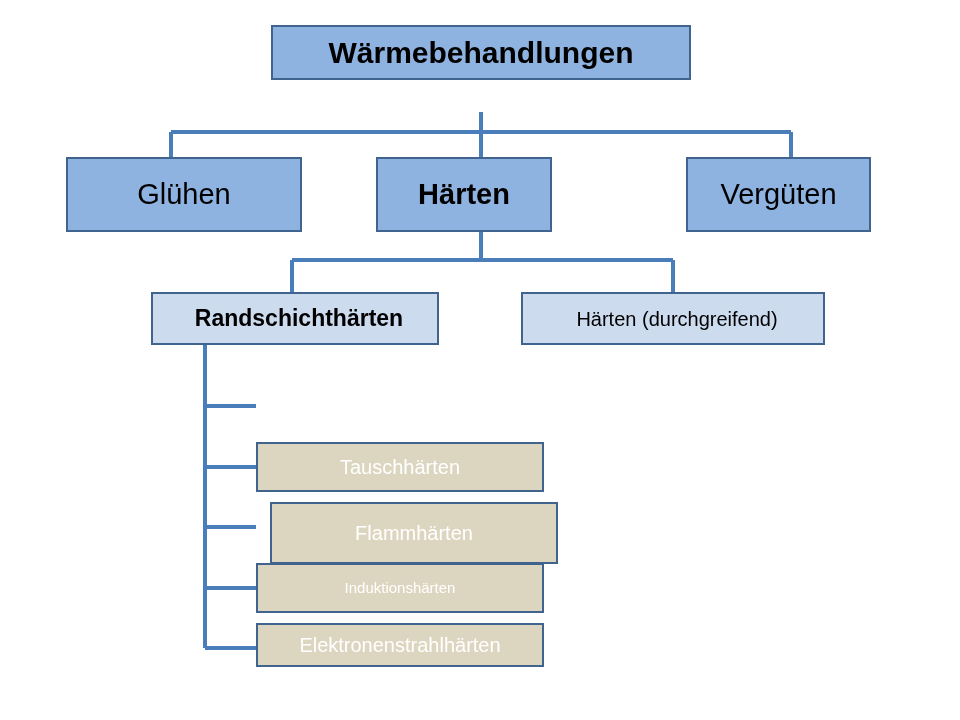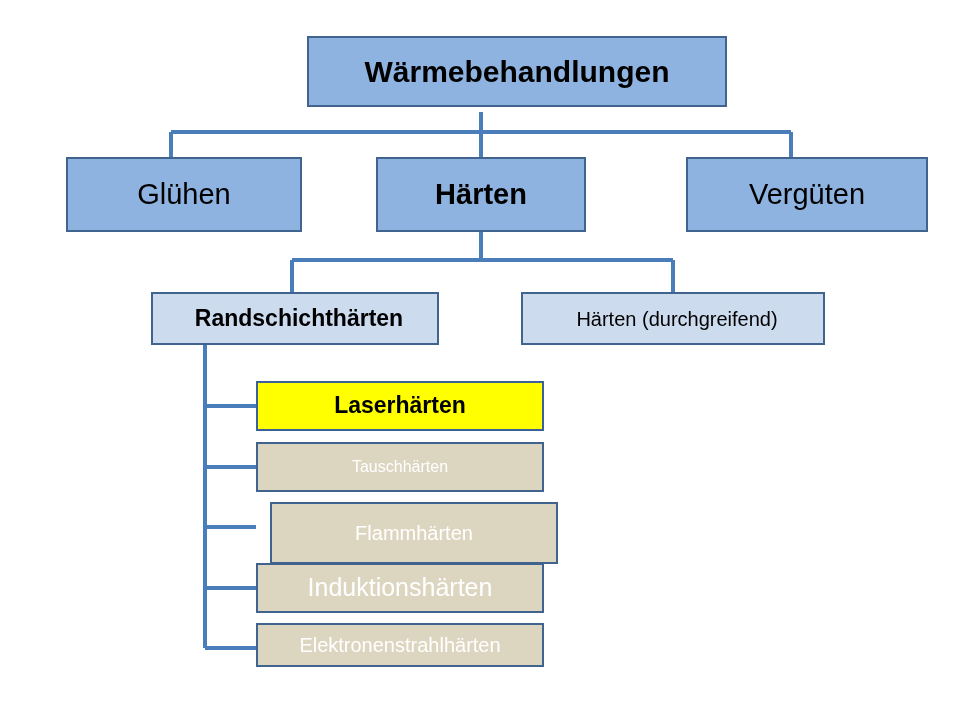--- a/index.html
+++ b/index.html
@@ -84,57 +84,54 @@
 
       <path d="M 205 345 L 205 648"></path>
       <path d="M 205 406 L 256 406"></path>
       <path d="M 205 467 L 256 467"></path>
       <path d="M 205 527 L 256 527"></path>
       <path d="M 205 588 L 256 588"></path>
       <path d="M 205 648 L 256 648"></path>
     </g>
   </svg>
 
-  <div class="node lvl-root bold" style="left:271px; top:36px; width:420px; height:71px; font-size:30px;margin-left:36px;">
+  <div class="node lvl-root bold" style="left:271px; top:25px; width:420px; height:55px; font-size:30px;">
     <span>Wärmebehandlungen</span>
   </div>
 
   <div class="node lvl-two regular" style="left:66px; top:157px; width:236px; height:75px; font-size:29px;">
     <span>Glühen</span>
   </div>
 
-  <div class="node lvl-two bold" style="left:376px; top:157px; width:210px; height:75px; font-size:29px;">
+  <div class="node lvl-two bold" style="left:376px; top:157px; width:176px; height:75px; font-size:29px;">
     <span>Härten</span>
   </div>
 
-  <div class="node lvl-two regular" style="left:686px; top:157px; width:242px; height:75px; font-size:29px;">
+  <div class="node lvl-two regular" style="left:686px; top:157px; width:185px; height:75px; font-size:29px;">
     <span>Vergüten</span>
   </div>
 
   <div class="node lvl-three bold" style="left:151px; top:292px; width:288px; height:53px; font-size:23px;">
     <span>Randschichthärten</span>
   </div>
 
   <div class="node lvl-three regular" style="left:521px; top:292px; width:304px; height:53px; font-size:20px;">
     <span>Härten (durchgreifend)</span>
   </div>
 
-  <div class="node leaf-active bold" style="left:256px; top:381px; width:288px; height:50px; font-size:23px;">
-    <span>Laserhärten</span>
-  </div>
 
-  <div class="node leaf-muted regular" style="left:256px; top:442px; width:288px; height:50px; font-size:16px;">
+  <div class="node leaf-muted regular" style="left:256px; top:442px; width:288px; height:50px; font-size:20px;">
     <span>Tauschhärten</span>
   </div>
 
   <div class="node leaf-muted regular" style="left:270px; top:502px; width:288px; height:62px; font-size:20px;">
     <span>Flammhärten</span>
   </div>
 
-  <div class="node leaf-muted regular" style="left:256px; top:563px; width:288px; height:50px; font-size:25px;">
+  <div class="node leaf-muted regular" style="left:256px; top:563px; width:288px; height:50px; font-size:15px;">
     <span>Induktionshärten</span>
   </div>
 
   <div class="node leaf-muted regular" style="left:256px; top:623px; width:288px; height:44px; font-size:20px;">
     <span>Elektronenstrahlhärten</span>
   </div>
 
 </div>
 
 </body></html>

